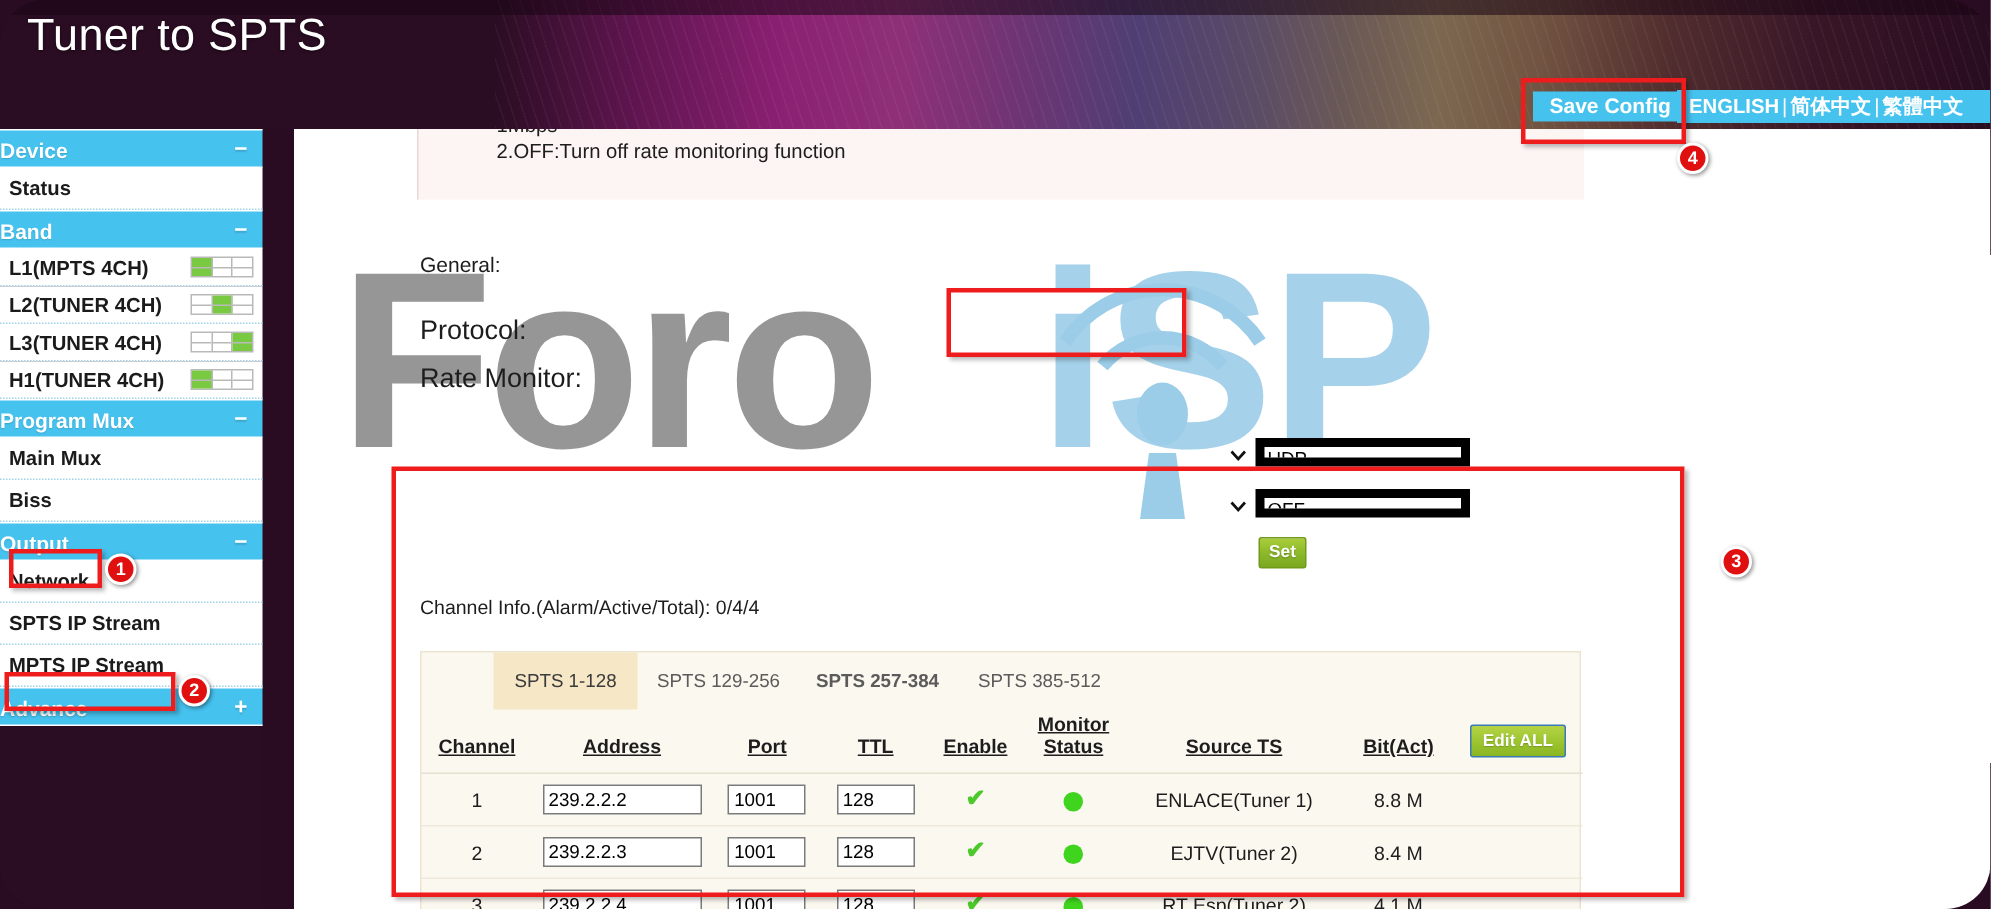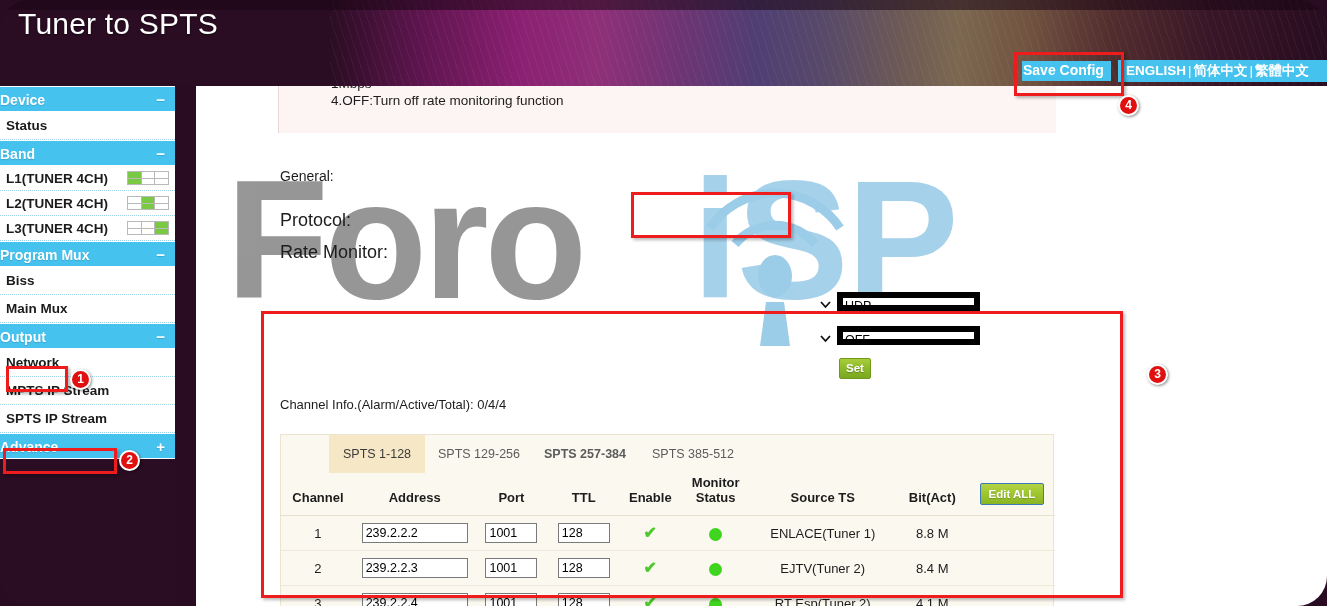--- a/index.html
+++ b/index.html
@@ -71,21 +71,21 @@
     text-shadow: 0 1px 2px rgba(0,0,0,0.6);
     z-index: 4;
   }
   .save-config {
     position: absolute;
     left: 1022px; top: 61px;
     background: #46c2ee;
     color: #ffffff;
     font-size: 14px;
     font-weight: bold;
-    padding: 2px 7px 3px 1px;
+    padding: 2px 7px 3px 11px;
     line-height: 15px;
     white-space: nowrap;
     z-index: 5;
     cursor: pointer;
   }
   .lang-bar {
     position: absolute;
     left: 1118px; top: 60px;
     width: 209px; height: 22px;
     background: #46c2ee;
@@ -326,20 +326,21 @@
     font-size: 13px;
     color: #1d1d1d;
   }
   table.ch th {
     font-weight: bold;
     font-size: 13px;
     color: #1d1d1d;
     padding: 2px 0 10px 0;
     text-align: center;
     vertical-align: bottom;
+    text-decoration: underline;
   }
   table.ch td {
     text-align: center;
     padding: 7px 0;
     border-top: 1px solid #eee7da;
     height: 35px;
   }
   table.ch tbody tr:first-child td { border-top: 1px solid #e7dfd0; }
   .c-chan { width: 78px; }
   .c-addr { width: 122px; }
@@ -438,21 +439,21 @@
     <div class="side-item">
       <span>Status</span>
     </div>
 
     <div class="side-section">
       <span>Band</span>
       <span class="pm">−</span>
     </div>
 
     <div class="side-item tuner">
-      <span>L1(TUNER 4CH)</span>
+      <span>L1(MPTS 4CH)</span>
       <span class="tgrid">
         <span class="tcell on"></span>
           <span class="tcell"></span>
           <span class="tcell"></span>
       </span>
     </div>
     <div class="side-item tuner">
       <span>L2(TUNER 4CH)</span>
       <span class="tgrid">
         <span class="tcell"></span>
@@ -461,44 +462,52 @@
       </span>
     </div>
     <div class="side-item tuner">
       <span>L3(TUNER 4CH)</span>
       <span class="tgrid">
         <span class="tcell"></span>
           <span class="tcell"></span>
           <span class="tcell on"></span>
       </span>
     </div>
+    <div class="side-item tuner">
+      <span>H1(TUNER 4CH)</span>
+      <span class="tgrid">
+        <span class="tcell on"></span>
+          <span class="tcell"></span>
+          <span class="tcell"></span>
+      </span>
+    </div>
 
     <div class="side-section">
       <span>Program Mux</span>
       <span class="pm">−</span>
     </div>
     <div class="side-item">
+      <span>Main Mux</span>
+    </div>
+    <div class="side-item">
       <span>Biss</span>
-    </div>
-    <div class="side-item">
-      <span>Main Mux</span>
     </div>
 
     <div class="side-section">
       <span>Output</span>
       <span class="pm">−</span>
     </div>
     <div class="side-item">
       <span>Network</span>
     </div>
     <div class="side-item">
+      <span>SPTS IP Stream</span>
+    </div>
+    <div class="side-item">
       <span>MPTS IP Stream</span>
-    </div>
-    <div class="side-item">
-      <span>SPTS IP Stream</span>
     </div>
 
     <div class="side-section">
       <span>Advance</span>
       <span class="pm">+</span>
     </div>
   </div>
 
   <div class="content">
 
@@ -510,21 +519,21 @@
           <ellipse cx="95" cy="140" rx="17" ry="21" fill="#9ccde8"></ellipse>
           <path d="M86 166 L104 166 L110 210 L80 210 Z" fill="#9ccde8"></path>
         </svg>
       </div>
       <div class="wm-foro">Foro</div>
       <div class="wm-isp">iSP</div>
     </div>
 
     <div class="notice-box">
       <div class="notice-line-cut">1Mbps</div>
-      <div class="notice-line">4.OFF:Turn off rate monitoring function</div>
+      <div class="notice-line">2.OFF:Turn off rate monitoring function</div>
     </div>
 
     <div class="gen-label">General:</div>
     <div class="field-label lbl-protocol">Protocol:</div>
     <div class="field-label lbl-rate">Rate Monitor:</div>
 
     <div class="sel-wrap wrap-protocol">
       <select class="sel">
         <option>UDP</option>
       </select>

